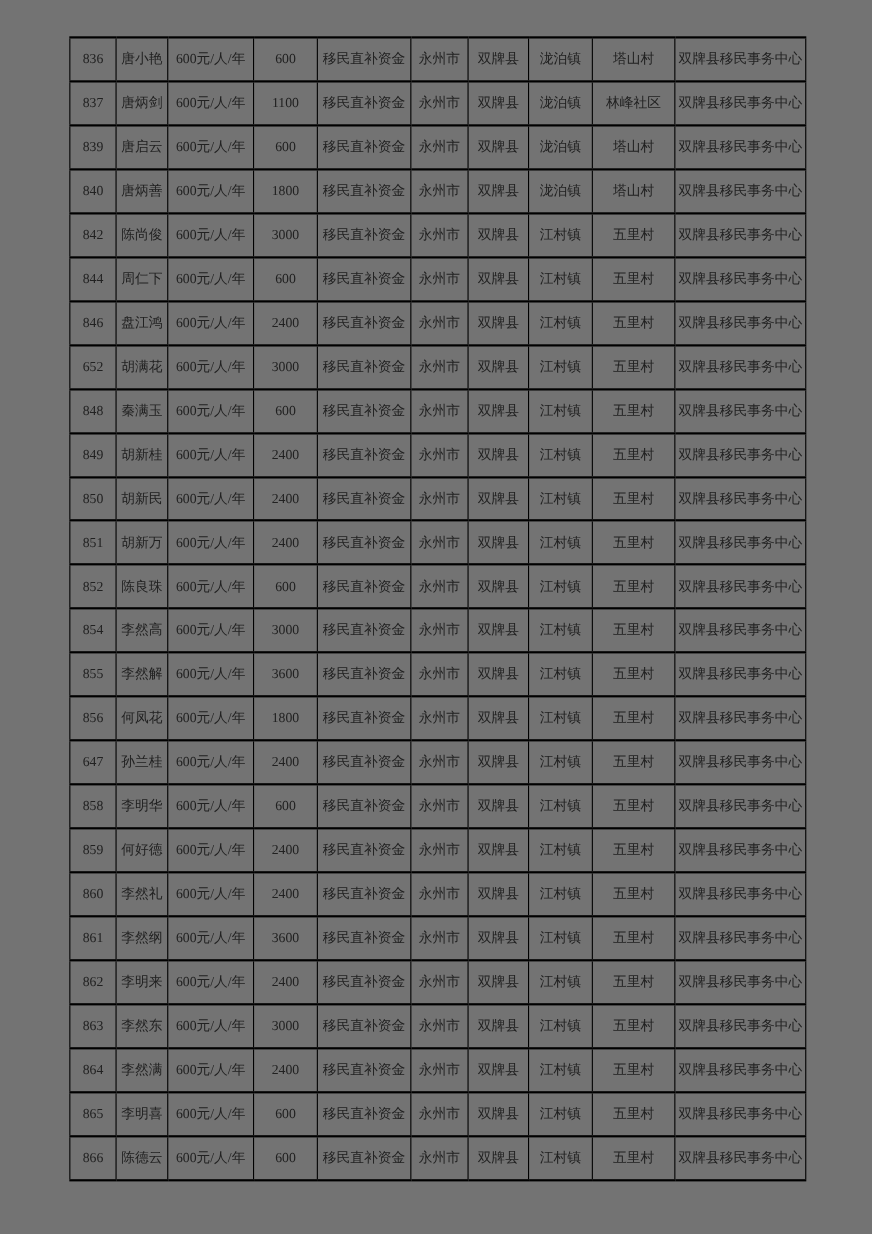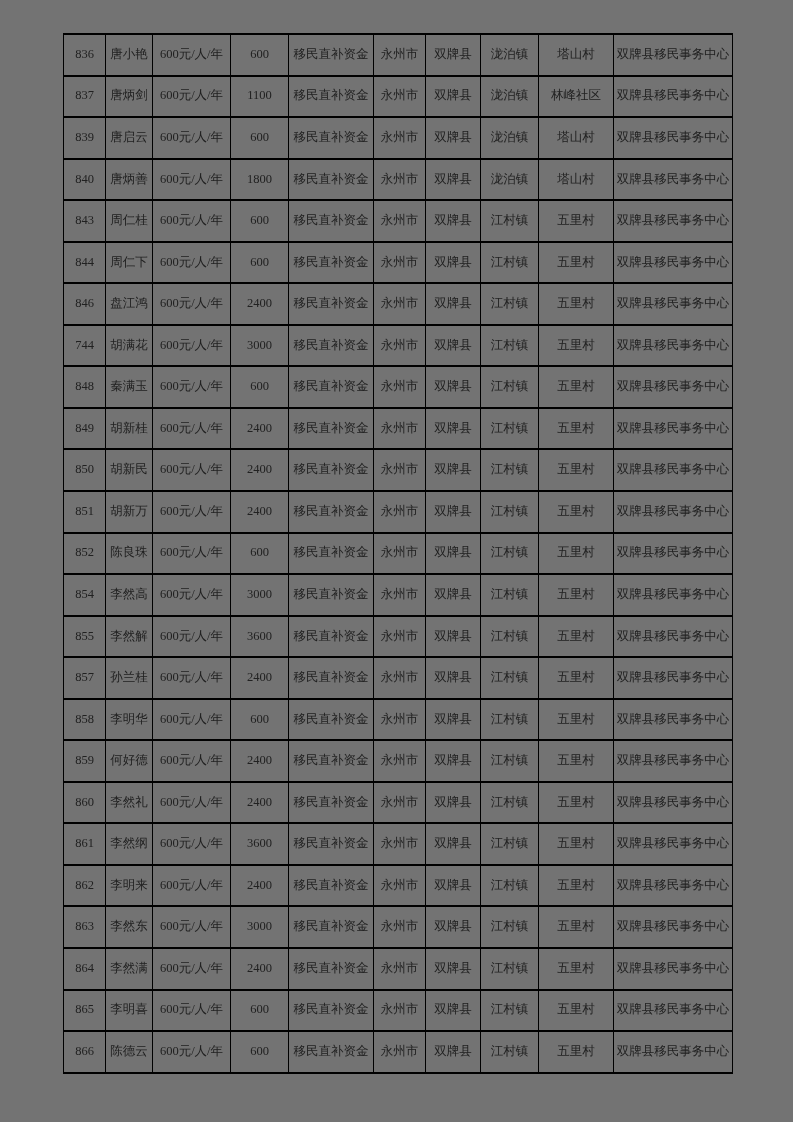--- a/index.html
+++ b/index.html
@@ -117,24 +117,24 @@
           <td class="col-standard">600元/人/年</td>
           <td class="col-amount">1800</td>
           <td class="col-fund">移民直补资金</td>
           <td class="col-city">永州市</td>
           <td class="col-county">双牌县</td>
           <td class="col-town">泷泊镇</td>
           <td class="col-village">塔山村</td>
           <td class="col-agency">双牌县移民事务中心</td>
         </tr>
         <tr>
-          <td class="col-id">843</td>
-          <td class="col-name">周仁桂</td>
-          <td class="col-standard">600元/人/年</td>
-          <td class="col-amount">600</td>
+          <td class="col-id">842</td>
+          <td class="col-name">陈尚俊</td>
+          <td class="col-standard">600元/人/年</td>
+          <td class="col-amount">3000</td>
           <td class="col-fund">移民直补资金</td>
           <td class="col-city">永州市</td>
           <td class="col-county">双牌县</td>
           <td class="col-town">江村镇</td>
           <td class="col-village">五里村</td>
           <td class="col-agency">双牌县移民事务中心</td>
         </tr>
         <tr>
           <td class="col-id">844</td>
           <td class="col-name">周仁下</td>
@@ -153,21 +153,21 @@
           <td class="col-standard">600元/人/年</td>
           <td class="col-amount">2400</td>
           <td class="col-fund">移民直补资金</td>
           <td class="col-city">永州市</td>
           <td class="col-county">双牌县</td>
           <td class="col-town">江村镇</td>
           <td class="col-village">五里村</td>
           <td class="col-agency">双牌县移民事务中心</td>
         </tr>
         <tr>
-          <td class="col-id">744</td>
+          <td class="col-id">652</td>
           <td class="col-name">胡满花</td>
           <td class="col-standard">600元/人/年</td>
           <td class="col-amount">3000</td>
           <td class="col-fund">移民直补资金</td>
           <td class="col-city">永州市</td>
           <td class="col-county">双牌县</td>
           <td class="col-town">江村镇</td>
           <td class="col-village">五里村</td>
           <td class="col-agency">双牌县移民事务中心</td>
         </tr>
@@ -249,21 +249,33 @@
           <td class="col-standard">600元/人/年</td>
           <td class="col-amount">3600</td>
           <td class="col-fund">移民直补资金</td>
           <td class="col-city">永州市</td>
           <td class="col-county">双牌县</td>
           <td class="col-town">江村镇</td>
           <td class="col-village">五里村</td>
           <td class="col-agency">双牌县移民事务中心</td>
         </tr>
         <tr>
-          <td class="col-id">857</td>
+          <td class="col-id">856</td>
+          <td class="col-name">何凤花</td>
+          <td class="col-standard">600元/人/年</td>
+          <td class="col-amount">1800</td>
+          <td class="col-fund">移民直补资金</td>
+          <td class="col-city">永州市</td>
+          <td class="col-county">双牌县</td>
+          <td class="col-town">江村镇</td>
+          <td class="col-village">五里村</td>
+          <td class="col-agency">双牌县移民事务中心</td>
+        </tr>
+        <tr>
+          <td class="col-id">647</td>
           <td class="col-name">孙兰桂</td>
           <td class="col-standard">600元/人/年</td>
           <td class="col-amount">2400</td>
           <td class="col-fund">移民直补资金</td>
           <td class="col-city">永州市</td>
           <td class="col-county">双牌县</td>
           <td class="col-town">江村镇</td>
           <td class="col-village">五里村</td>
           <td class="col-agency">双牌县移民事务中心</td>
         </tr>

